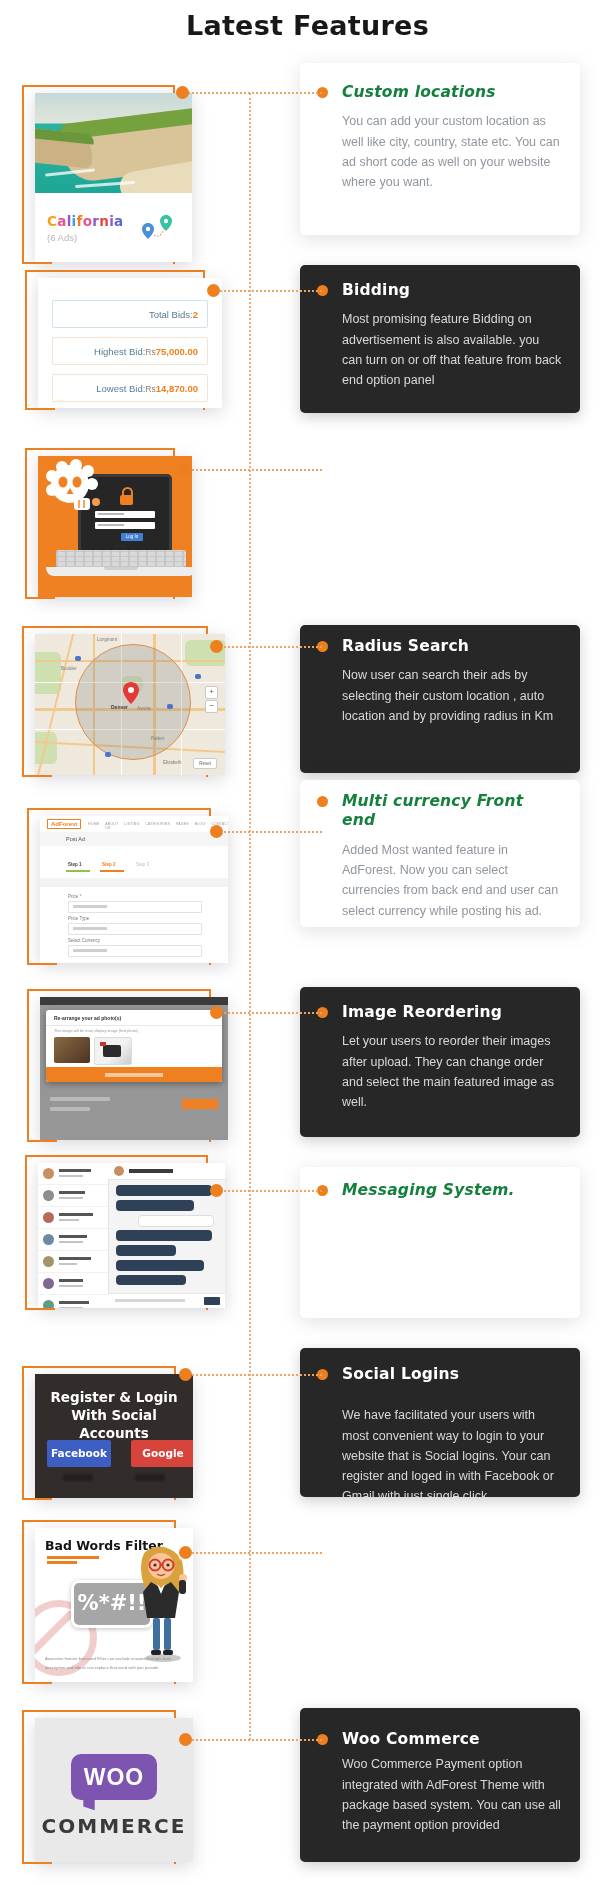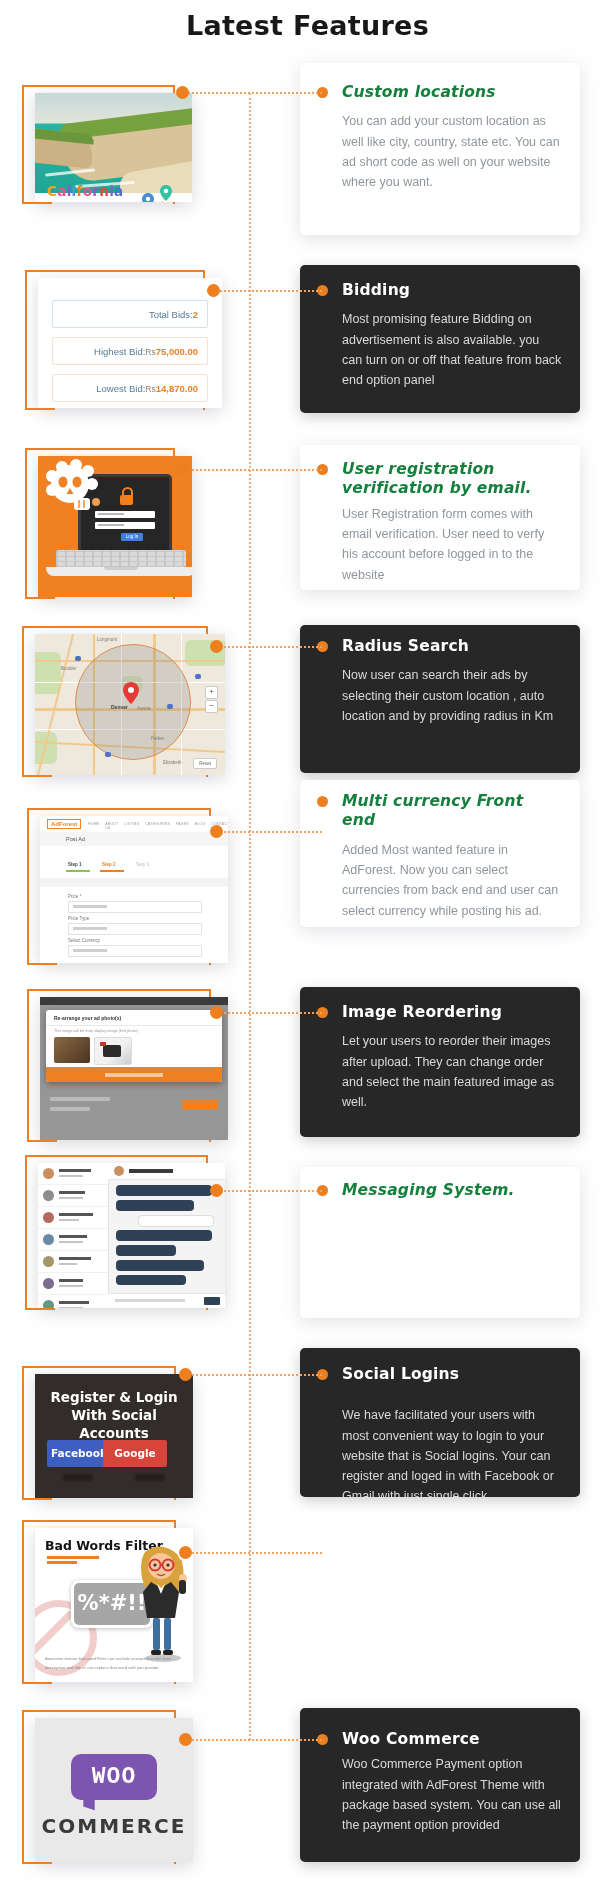--- a/index.html
+++ b/index.html
@@ -143,21 +143,21 @@
         border:3px solid #ffffff;box-shadow:0 1px 4px rgba(0,0,0,.25);color:#fff;
         font-family:"DejaVu Sans",sans-serif;font-weight:700;font-size:21px;text-align:center;line-height:40px;}
   .bw-ban{position:absolute;left:-14px;top:72px;width:62px;height:62px;border:7px solid rgba(200,60,50,.25);
         border-radius:50%;}
   .bw-ban::before{content:"";position:absolute;left:-4px;top:22px;width:56px;height:7px;
         background:rgba(200,60,50,.25);transform:rotate(-45deg);}
   .bw-cap{position:absolute;left:10px;font-size:4.2px;color:#8a8a8a;}
   
   .woo-bg{background:#e9e9e9;}
   .woo-bubble{position:absolute;left:36px;top:36px;width:86px;height:46px;background:#7d54b0;border-radius:10px;
-        color:#fff;font-family:Liberation Mono, monospace;font-weight:700;font-size:23px;
+        color:#fff;font-family:Liberation Sans, sans-serif;font-weight:700;font-size:23px;
         text-align:center;line-height:46px;letter-spacing:1px;}
   .woo-tail{position:absolute;left:48px;top:78px;width:12px;height:12px;background:#7d54b0;
         transform:rotate(18deg) skew(18deg);}
   .woo-brand{position:absolute;left:0;top:96px;width:100%;text-align:center;color:#3a3a3a;
         font-family:"DejaVu Sans",sans-serif;font-weight:700;font-size:20px;letter-spacing:2px;}
   .pin-red{position:absolute;left:88px;top:48px;}
 </style>
 </head>
 <body>
 
@@ -180,21 +180,21 @@
   <div class="cdot" style="left:210px;top:1006px"></div>
   <div class="cline" style="left:216px;width:106px;top:1190px"></div>
   <div class="cdot" style="left:210px;top:1184px"></div>
   <div class="cline" style="left:185px;width:137px;top:1374px"></div>
   <div class="cdot" style="left:179px;top:1368px"></div>
   <div class="cline" style="left:185px;width:137px;top:1552px"></div>
   <div class="cdot" style="left:179px;top:1546px"></div>
   <div class="cline" style="left:185px;width:137px;top:1739px"></div>
   <div class="cdot" style="left:179px;top:1733px"></div>
 
-  <div class="lvis" style="left:35px;top:93px;width:157px;height:109px">
+  <div class="lvis" style="left:35px;top:93px;width:157px;height:169px">
     <div class="lbody">
       <div class="photo">
         <div class="cliff1"></div>
           <div class="cliff2"></div>
           <div class="beach"></div>
         <div class="foam" style="left:10px;top:78px;width:50px;transform:rotate(-6deg)"></div>
         <div class="foam" style="left:40px;top:90px;width:60px;transform:rotate(-4deg)"></div>
       </div>
       <div class="caption">
         <div>
@@ -425,21 +425,21 @@
     </div>
   </div>
 
   <div class="lvis" style="left:35px;top:1374px;width:158px;height:124px">
     <div class="lbody soc-bg">
       <div class="soc-head">
         <div>Register &amp; Login</div>
         <div>With Social Accounts</div>
       </div>
       <div class="soc-btn" style="left:12px;background:#3d5fc4">Facebook</div>
-      <div class="soc-btn" style="left:68px;background:#d6443c">Google</div>
+      <div class="soc-btn" style="left:96px;background:#d6443c">Google</div>
       <div class="soc-sm" style="left:28px"></div>
       <div class="soc-sm" style="left:100px"></div>
     </div>
   </div>
 
   <div class="lvis" style="left:35px;top:1528px;width:158px;height:154px">
     <div class="lbody">
       <div class="bw-title">Bad Words Filter</div>
       <div class="bw-bar" style="top:28px;width:52px"></div>
       <div class="bw-bar" style="top:33px;width:30px"></div>
@@ -484,25 +484,20 @@
     <h3 class="ftitle">Custom locations</h3>
     <p class="fbody">You can add your custom location as well like city, country, state etc. You can ad short code as well on your website where you want.</p>
   </div>
 
   <div class="fcard dark" style="top:265px;height:148px;padding-top:16px">
     <span class="bullet" style="top:20px"></span>
     <h3 class="ftitle">Bidding</h3>
     <p class="fbody">Most promising feature Bidding on advertisement is also available. you can turn on or off that feature from back end option panel</p>
   </div>
 
-  <div class="fcard light" style="top:445px;height:145px;padding-top:15px">
-    <span class="bullet" style="top:19px"></span>
-    <h3 class="ftitle">User registration verification by email.</h3>
-    <p class="fbody" style="margin-top:5px">User Registration form comes with email verification. User need to verfy his account before logged in to the website</p>
-  </div>
 
   <div class="fcard dark" style="top:625px;height:148px;padding-top:12px">
     <span class="bullet" style="top:16px"></span>
     <h3 class="ftitle">Radius Search</h3>
     <p class="fbody">Now user can search their ads by selecting their custom location , auto location and by providing radius in Km</p>
   </div>
 
   <div class="fcard light" style="top:780px;height:147px;padding-top:12px">
     <span class="bullet" style="top:16px"></span>
     <h3 class="ftitle">Multi currency Front end</h3>

